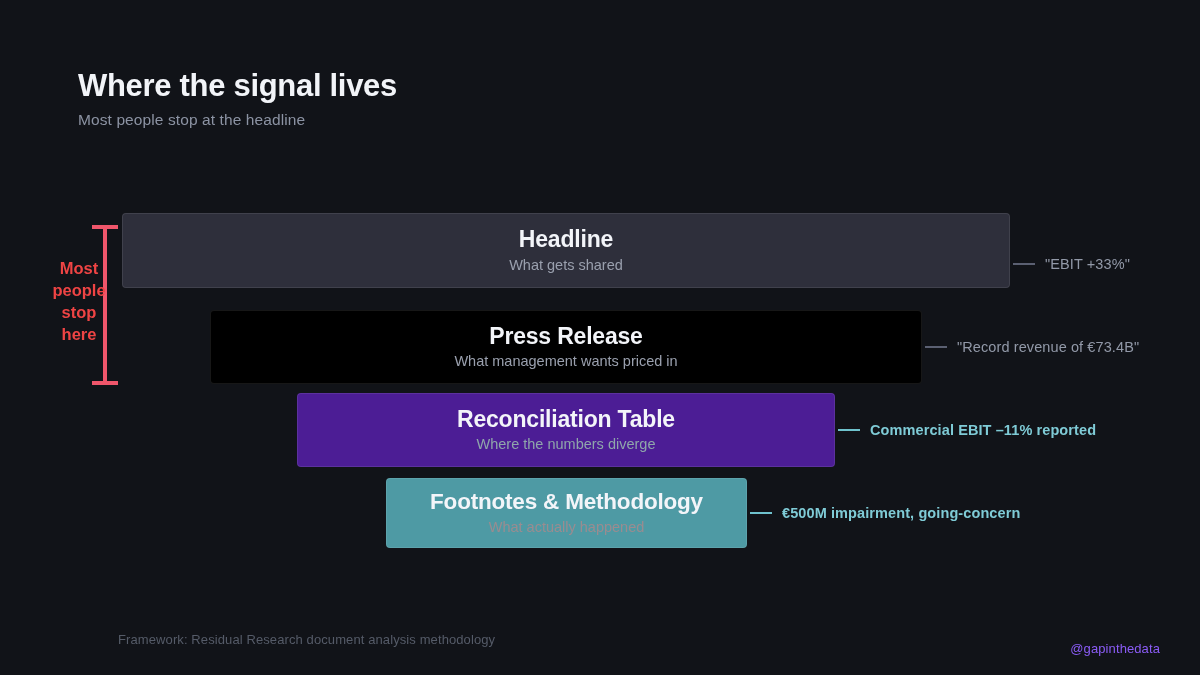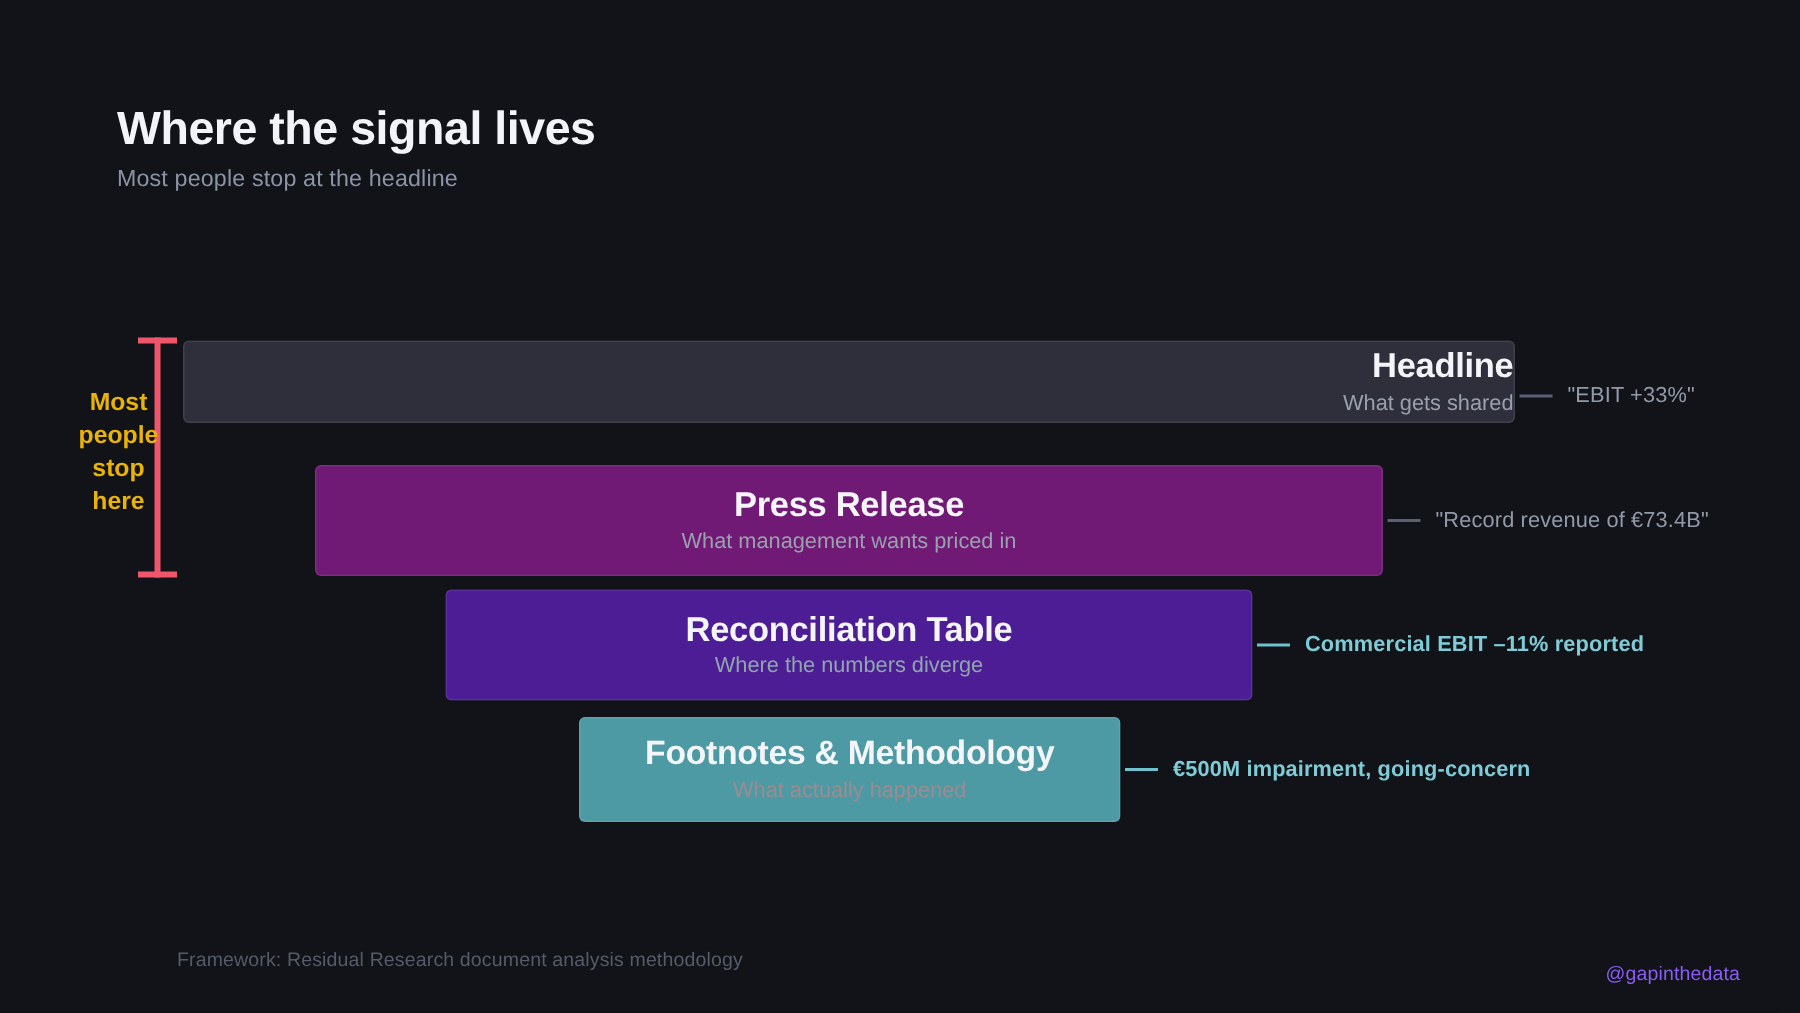--- a/index.html
+++ b/index.html
@@ -67,22 +67,22 @@
     text-align: center;
   }
   .stage-sub {
     font-size: 14.5px;
     margin-top: 5px;
     line-height: 1.1;
     text-align: center;
   }
 
   
-  .stage-0 { left: 122px;  top: 227px; width: 888px; height: 55px; background: #2e2f3b; align-items: flex-end; }
-  .stage-1 { left: 210px;  top: 310px; width: 712px; height: 74px; background: #701a75; }
+  .stage-0 { left: 122px;  top: 213px; width: 888px; height: 75px; background: #2e2f3b; }
+  .stage-1 { left: 210px;  top: 310px; width: 712px; height: 74px; background: #000000; }
   .stage-2 { left: 297px;  top: 393px; width: 538px; height: 74px; background: #4c1d95; }
   .stage-3 { left: 386px;  top: 478px; width: 361px; height: 70px; background: #4e9aa4; }
 
   .stage-0 .stage-sub,
   .stage-1 .stage-sub { color: #9aa0ae; }
   .stage-2 .stage-sub { color: #8fa6ab; }
   .stage-3 .stage-sub { color: #9a8c90; }
 
   .stage-3 .stage-title { font-size: 22.5px; text-align: right; }
 
@@ -144,21 +144,21 @@
 
   .bracket-label {
     position: absolute;
     left: 42px;
     top: 258px;
     width: 74px;
     text-align: center;
     font-size: 16.5px;
     font-weight: bold;
     line-height: 1.33;
-    color: #eab308;
+    color: #ef4444;
   }
 
   
   .footer-note {
     position: absolute;
     left: 78px;
     top: 632px;
     font-size: 13px;
     color: #555b68;
     letter-spacing: 0.1px;

